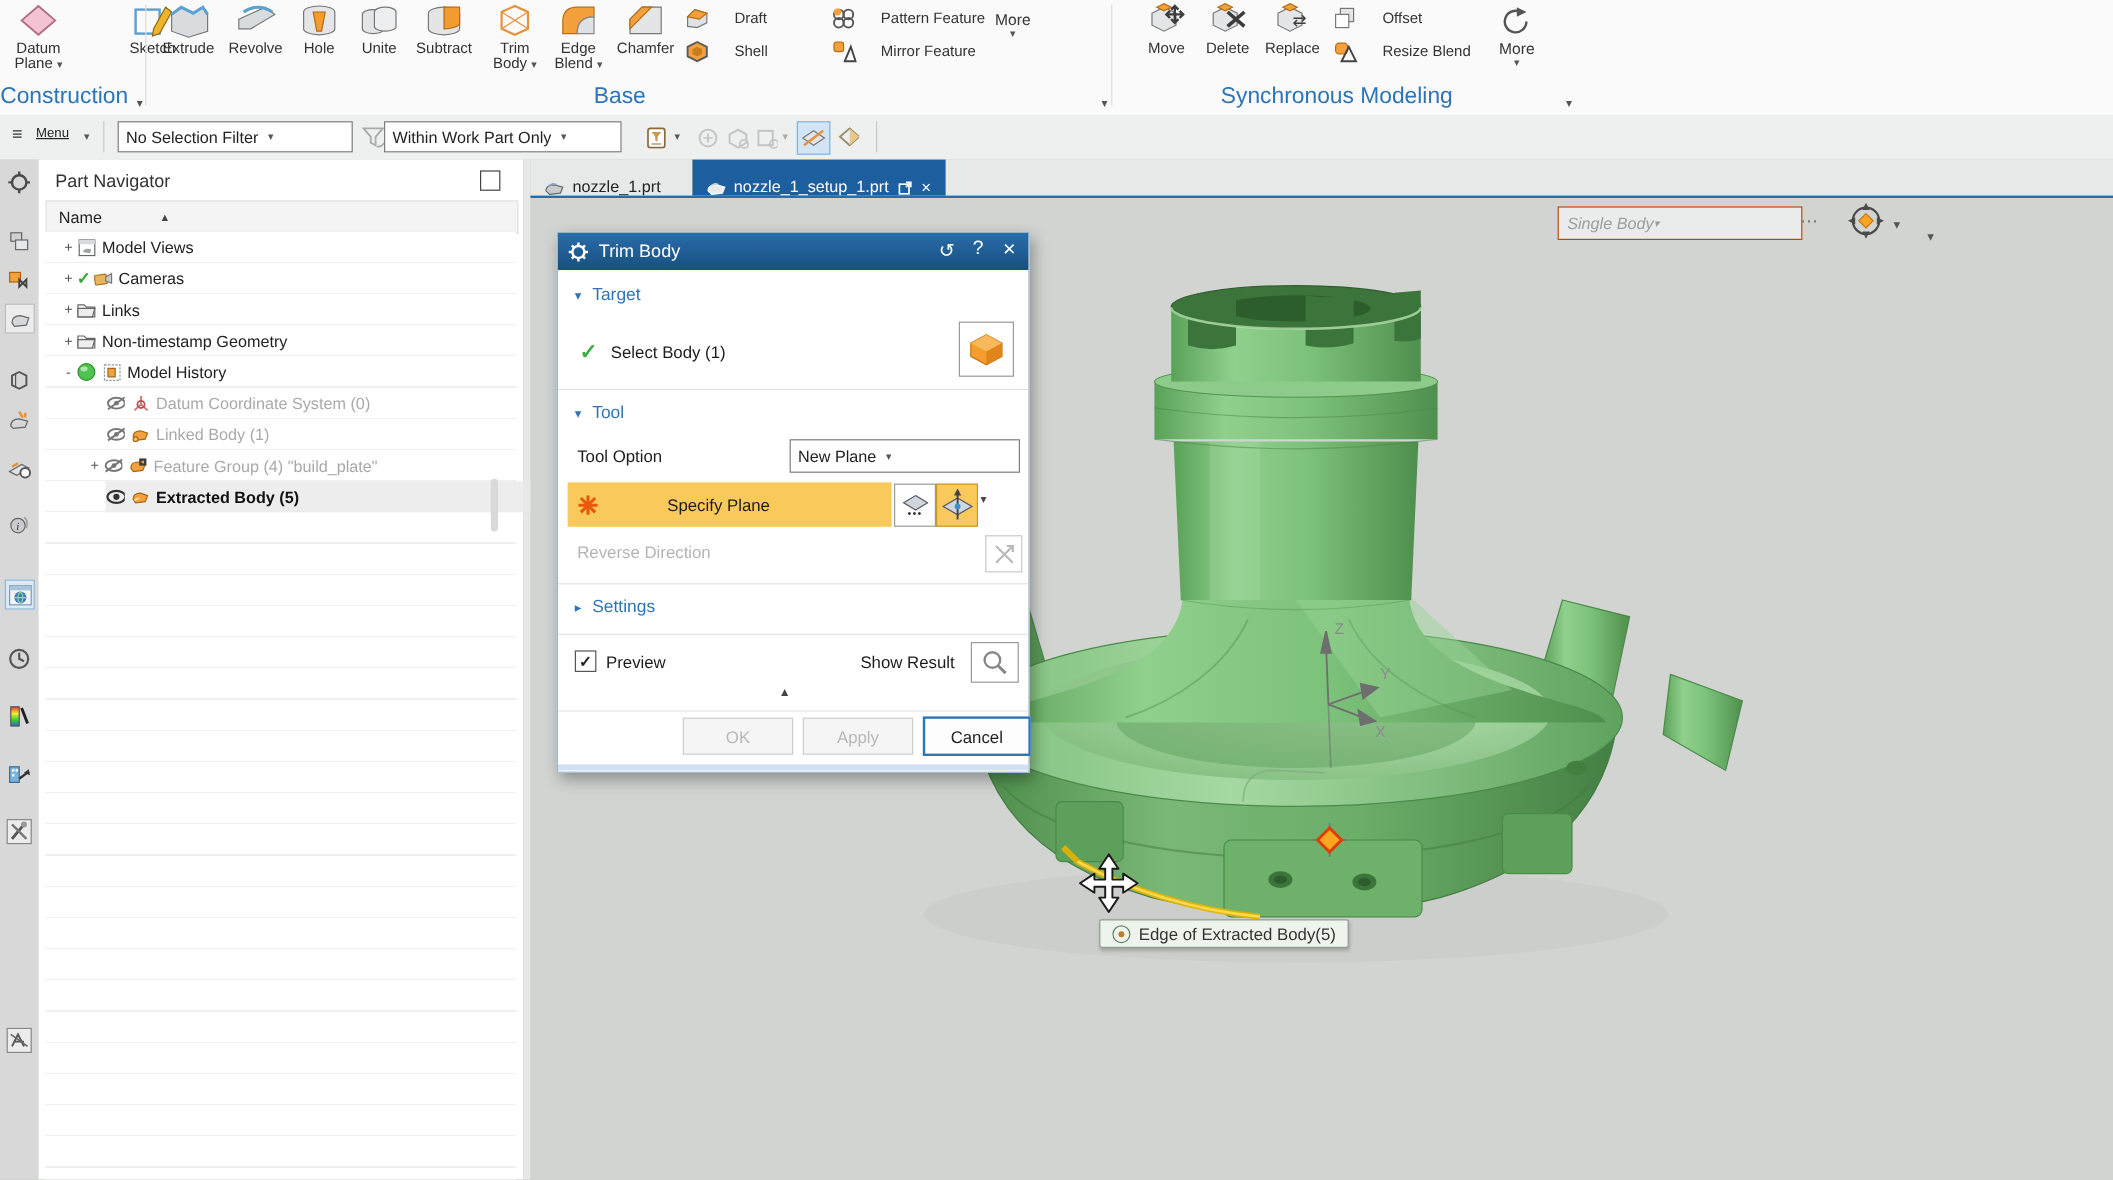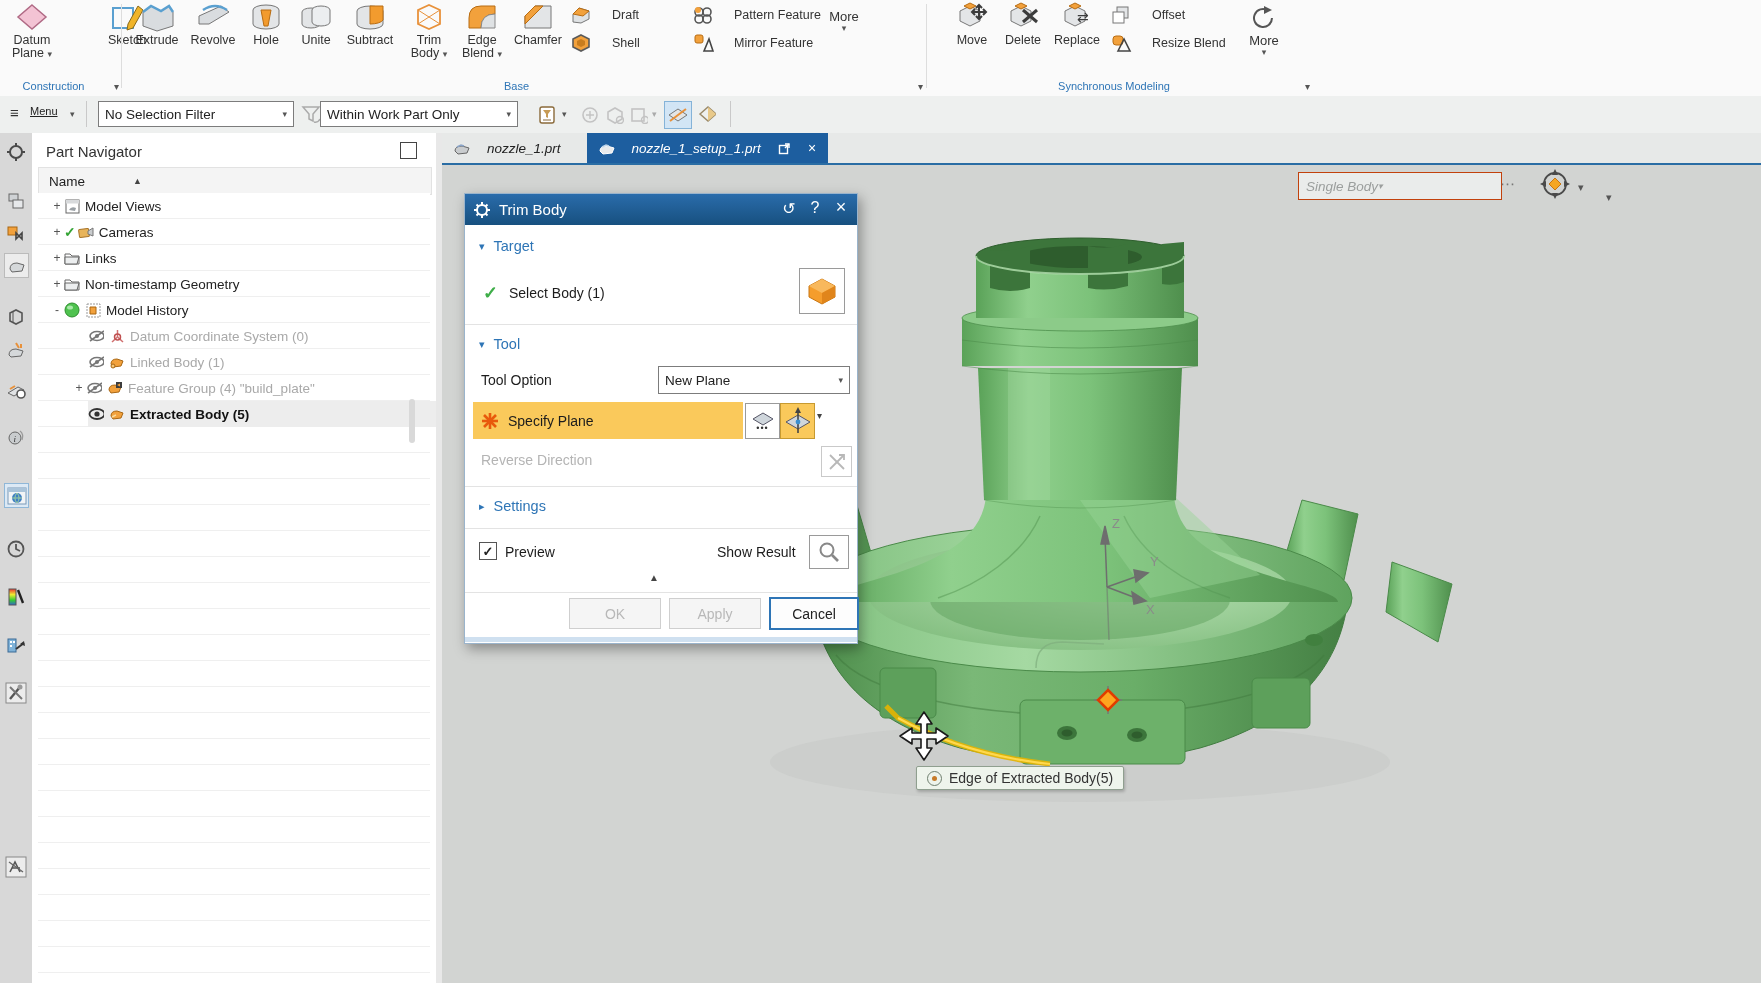--- a/index.html
+++ b/index.html
@@ -5,32 +5,32 @@
   html,body{margin:0;padding:0;}
   body{
     width:1761px;height:983px;position:relative;overflow:hidden;
     font-family:"Liberation Sans",sans-serif;background:#d2d4d2;
     -webkit-font-smoothing:antialiased;
   }
   .abs{position:absolute;}
   
   .ribbon{left:0;top:0;width:1761px;height:96px;background:#fafafa;border-bottom:1px solid #d7d7d7;}
   .rgroup{position:absolute;top:0;height:96px;}
-  .rgroup-label{position:absolute;bottom:4px;left:0;right:14px;text-align:center;font-size:11px;color:#2e75b6;}
+  .rgroup-label{position:absolute;bottom:4px;left:0;right:14px;text-align:center;font-size:19px;color:#2e75b6;}
   .rgroup-dd{position:absolute;bottom:4px;right:2px;font-size:10px;color:#555;}
   .rsep{position:absolute;top:4px;width:1px;height:84px;background:#ddd;}
   .rbtn{position:absolute;top:0;display:flex;flex-direction:column;align-items:center;cursor:default;}
   .rbtn .ric{width:38px;height:32px;overflow:hidden;display:flex;align-items:flex-end;justify-content:center;}
   .rbtn .rlb{font-size:12.5px;color:#333;text-align:center;line-height:13px;margin-top:2px;white-space:pre-line;}
   .rsm{position:absolute;display:flex;align-items:center;gap:20px;height:26px;}
   .rsm .rlb{font-size:12.5px;color:#333;white-space:nowrap;}
   .ddv{font-size:9px;color:#555;}
   
   .menubar{left:0;top:96px;width:1761px;height:37px;background:#eef0ef;border-bottom:1px solid #cfcfcf;}
-  .combo{position:absolute;background:#fff;border:1px solid #7c7c7c;display:flex;align-items:center;font-size:13.5px;color:#222;padding:0 6px;justify-content:space-between;}
+  .combo{position:absolute;background:#fff;border:1px solid #7c7c7c;display:flex;align-items:center;font-size:13.5px;color:#222;padding:0 6px;}
   .combo .ddv{margin-left:8px;}
   .mb-ic{position:absolute;width:20px;height:20px;top:8px;}
   .vsep{position:absolute;width:1px;background:#c9c9c9;}
   
   .resbar{left:0;top:133px;width:32px;height:850px;background:#d8d8d8;border-right:1px solid #b8b8b8;}
   .res-ic{position:absolute;left:4px;width:23px;height:23px;display:flex;align-items:center;justify-content:center;}
   .res-sel{background:#dce9f5;border:1px solid #8fb7d8;}
   
   .pnav{left:32px;top:133px;width:404px;height:850px;background:#fff;border-right:1px solid #c0c0c0;}
   .pn-title{position:absolute;left:14px;top:10px;font-size:15px;color:#333;}
@@ -42,21 +42,21 @@
   .pn-row .exp{width:10px;font-size:12px;color:#555;text-align:center;margin-right:2px;}
   .dim{color:#a9a9a9;}
   .bold{font-weight:bold;color:#111;}
   .ti{width:16px;height:16px;margin-right:5px;display:inline-flex;align-items:center;justify-content:center;flex:none;}
   .check-g{color:#36a537;font-weight:bold;font-size:14px;margin-right:2px;}
   .scroll-thumb{position:absolute;left:377px;top:266px;width:6px;height:44px;background:#d9d9d9;border-radius:3px;}
   
   .splitter{left:436px;top:133px;width:6px;height:850px;background:#e8e8e8;}
   .viewport{left:442px;top:133px;width:1319px;height:850px;background:#d2d4d2;}
   .tabstrip{position:absolute;left:0;top:0;width:1319px;height:30px;background:#e7e9e8;border-bottom:2px solid #2a6da4;display:flex;align-items:stretch;}
-  .tab{display:flex;align-items:center;gap:17px;padding:0 12px;font-size:13.5px;color:#222;font-style:italic;}
+  .tab{display:flex;align-items:flex-end;gap:7px;padding:0 12px;font-size:13.5px;color:#222;}
   .tab.active{background:#1d5e9f;color:#fff;}
   .tab .tclose{font-size:14px;line-height:1;}
   
   .fcombo{position:absolute;background:#eaeceb;border:1px solid #c2410c;color:#9b9e9d;font-size:13.5px;display:flex;align-items:center;padding:0 7px;font-style:italic;}
   
   .dialog{left:464px;top:193px;width:392px;height:449px;background:#fff;border:1px solid #9ab4cc;box-shadow:3px 5px 12px rgba(0,0,0,.35);z-index:10;}
   .dlg-title{position:absolute;left:0;top:0;width:100%;height:31px;background:linear-gradient(#2a6cab,#17507f);display:flex;align-items:center;}
   .dlg-title .t{color:#fff;font-size:15px;margin-left:8px;}
   .dlg-ic{color:#fff;font-size:16px;position:absolute;top:5px;width:20px;text-align:center;}
   .sec-head{position:absolute;left:14px;display:flex;align-items:center;gap:9px;font-size:14.5px;color:#2e75b6;}
@@ -801,21 +801,21 @@
 
   <div class="sec-head" style="top:142px;">
     <span class="tri">▾</span>
     <span>Tool</span>
   </div>
   <div class="dlg-lbl" style="left:16px;top:178px;">Tool Option</div>
   <div class="combo" style="left:193px;top:172px;width:178px;height:26px;">
     <span>New Plane</span>
       <span class="ddv">▾</span>
   </div>
-  <div class="abs" style="left:8px;top:208px;width:270px;height:37px;background:#fac95b;display:flex;align-items:center;">
+  <div class="abs" style="left:8px;top:208px;width:270px;height:37px;background:#fac95b;display:flex;align-items:center;gap:48px;">
     <svg width="18" height="18" style="margin-left:8px;">
         <g stroke="#e8590c" stroke-width="2.6">
           <line x1="9" y1="1" x2="9" y2="17"></line>
           <line x1="1" y1="9" x2="17" y2="9"></line>
           <line x1="3" y1="3" x2="15" y2="15"></line>
           <line x1="15" y1="3" x2="3" y2="15"></line>
         </g>
       </svg>
     <span class="dlg-lbl" style="position:static;margin-left:9px;">Specify Plane</span>
   </div>

